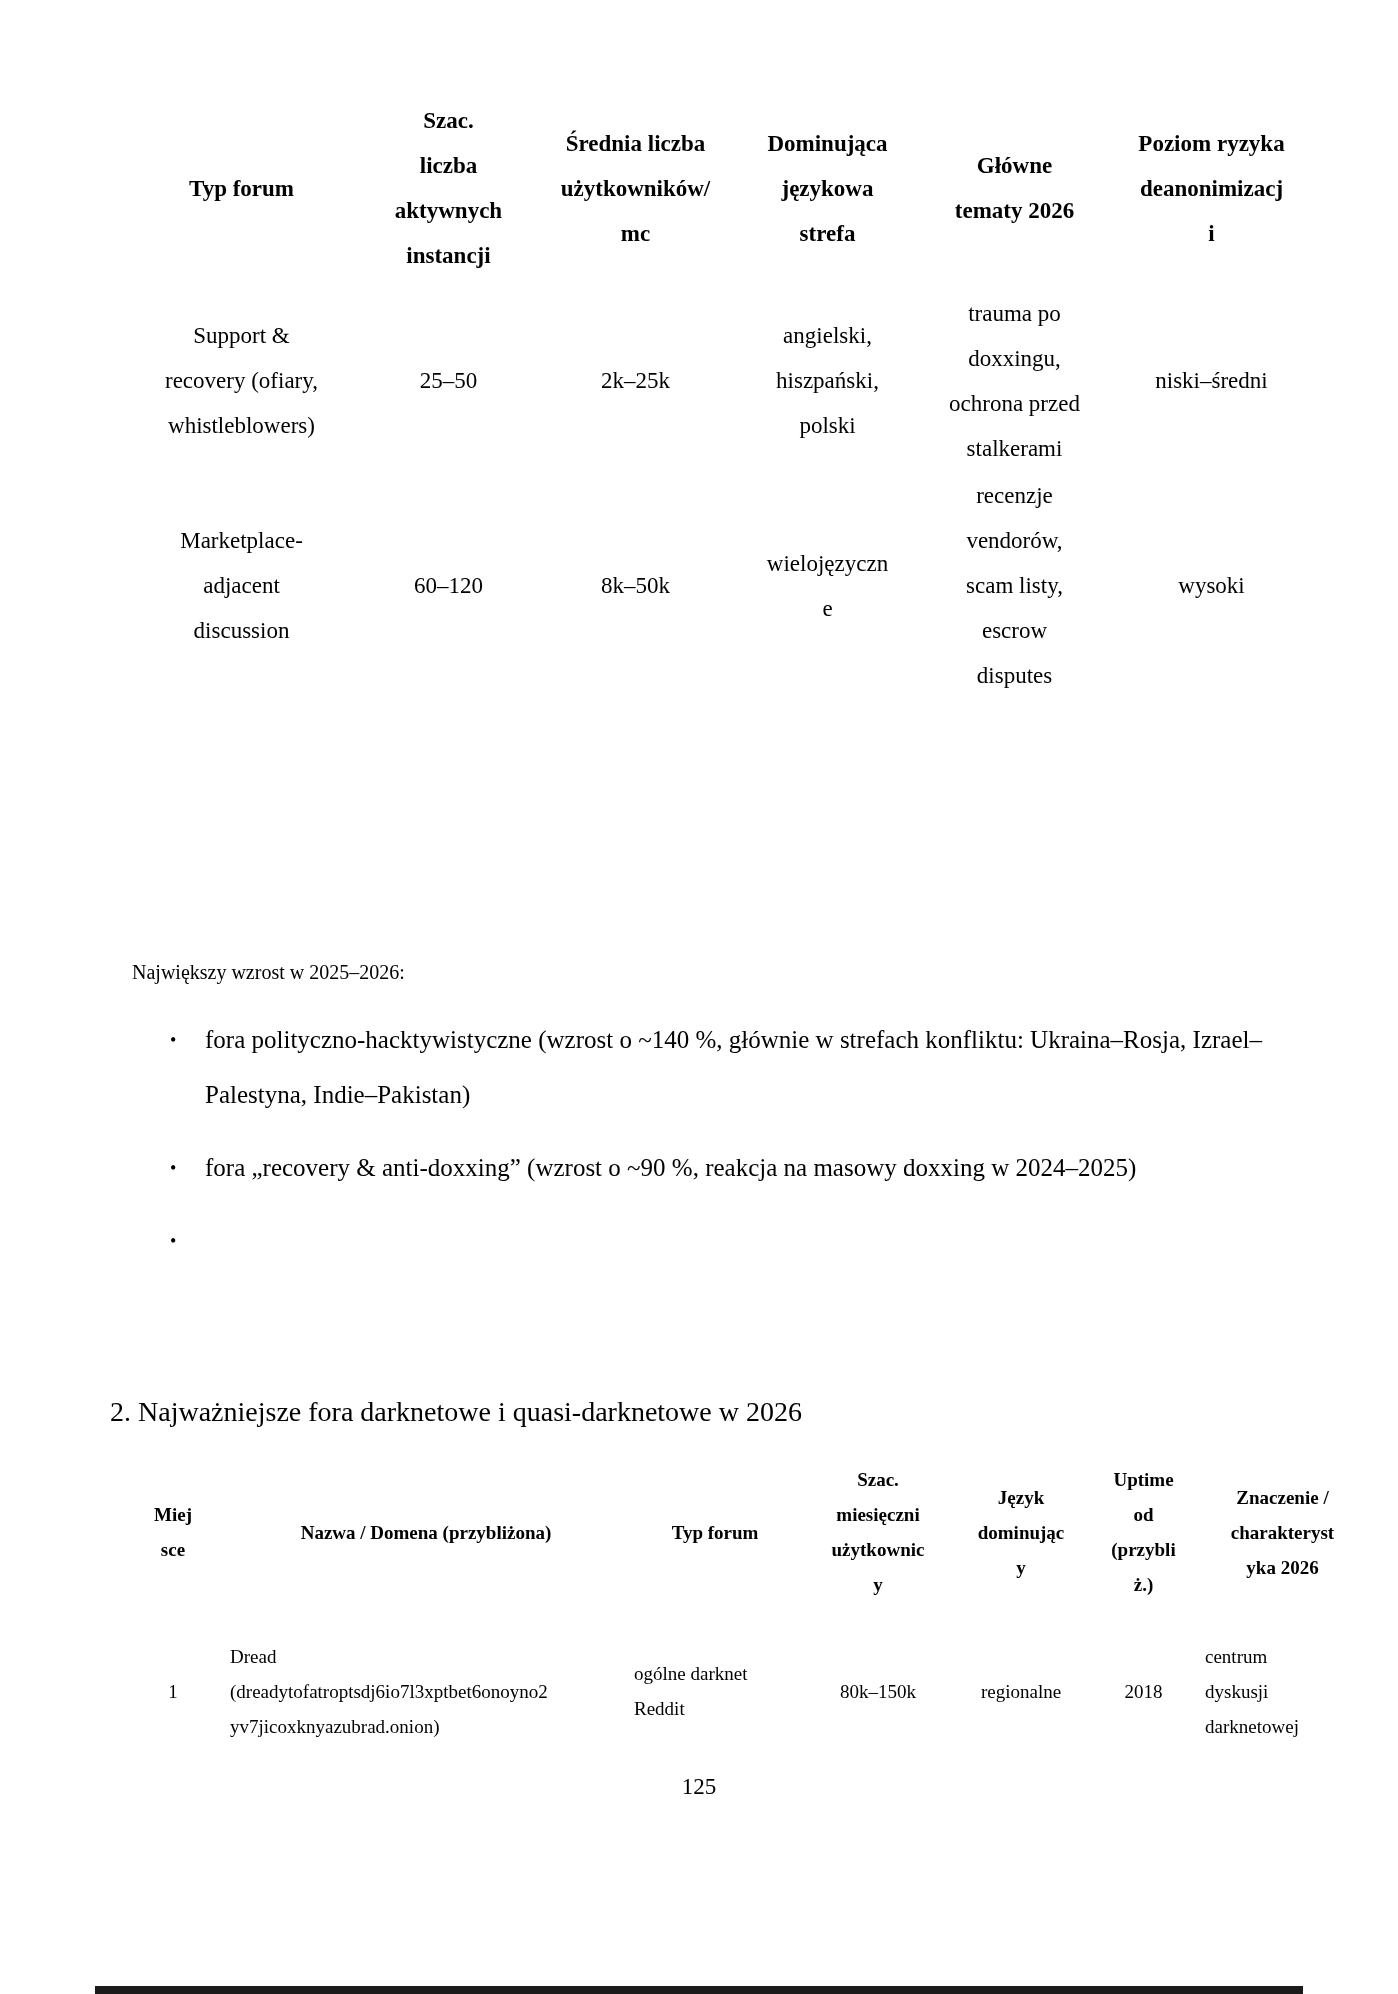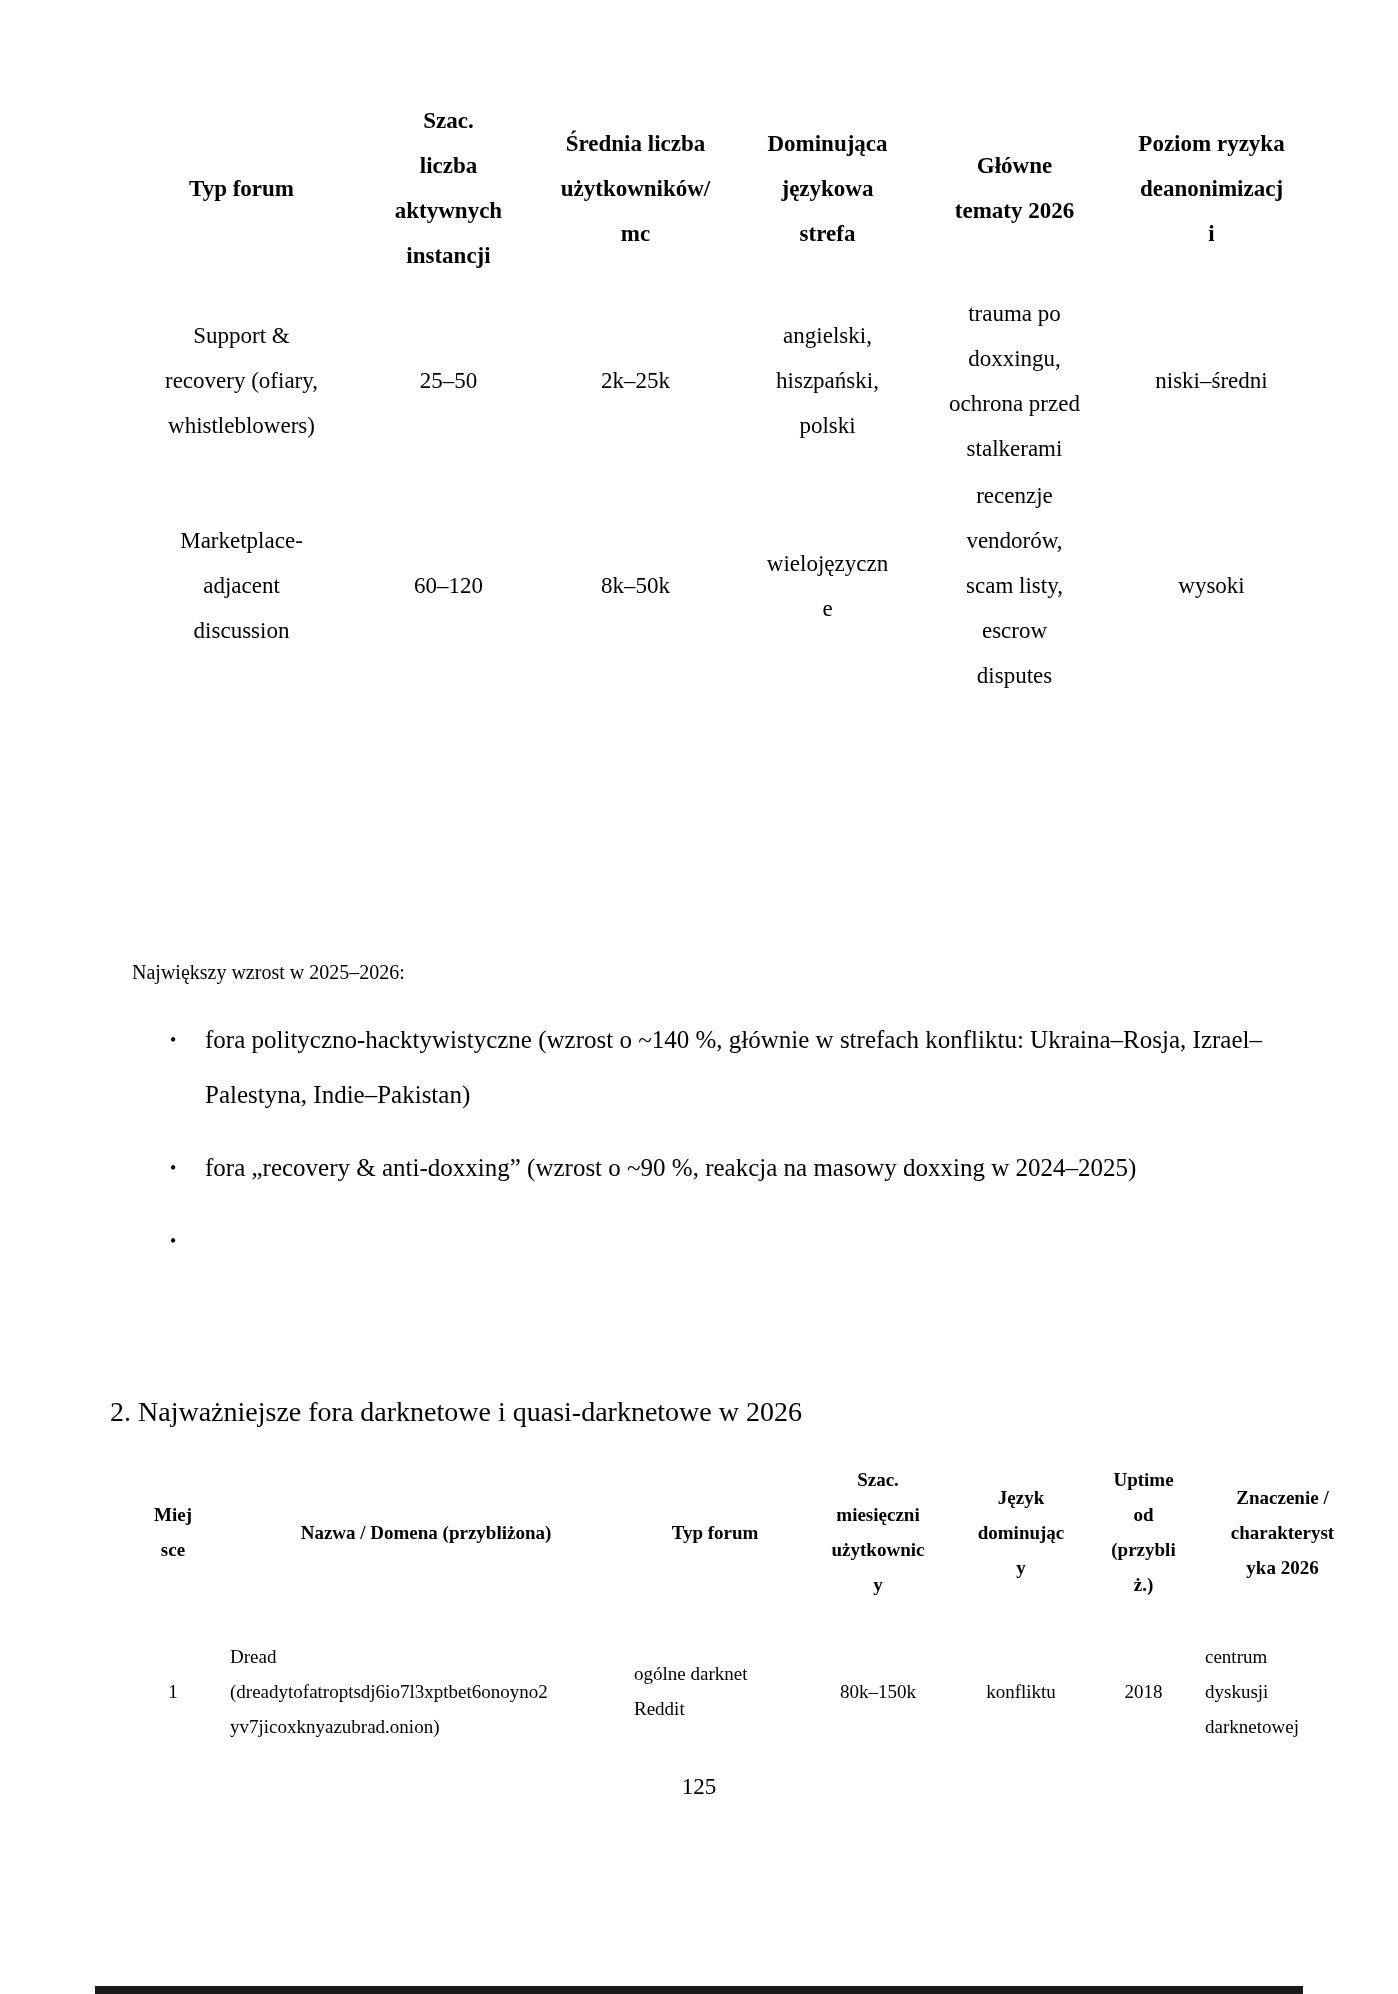--- a/index.html
+++ b/index.html
@@ -160,21 +160,21 @@
 yka 2026</td>
     </tr>
     <tr class="r1">
       <td>1</td>
       <td class="left">Dread
 (dreadytofatroptsdj6io7l3xptbet6onoyno2
 yv7jicoxknyazubrad.onion)</td>
       <td class="left">ogólne darknet
 Reddit</td>
       <td>80k–150k</td>
-      <td>konfliktu</td>
+      <td>regionalne</td>
       <td>2018</td>
       <td class="left">centrum
 dyskusji
 darknetowej</td>
     </tr>
   </tbody>
     </table>
 
   <div class="page-number">125</div>
   <div class="page-gap-bar"></div>

